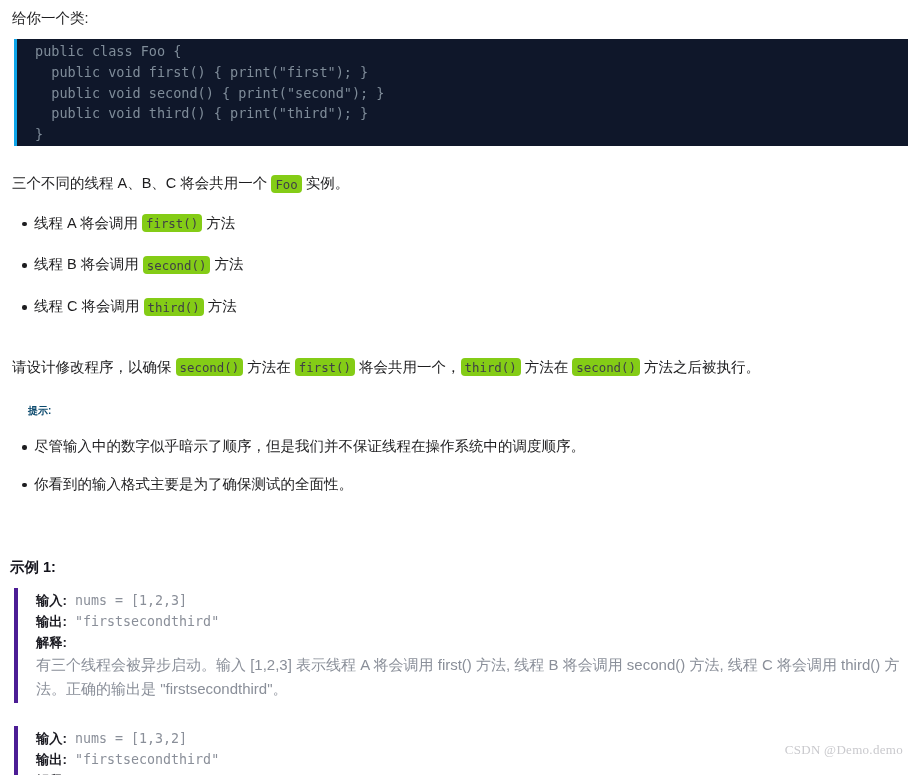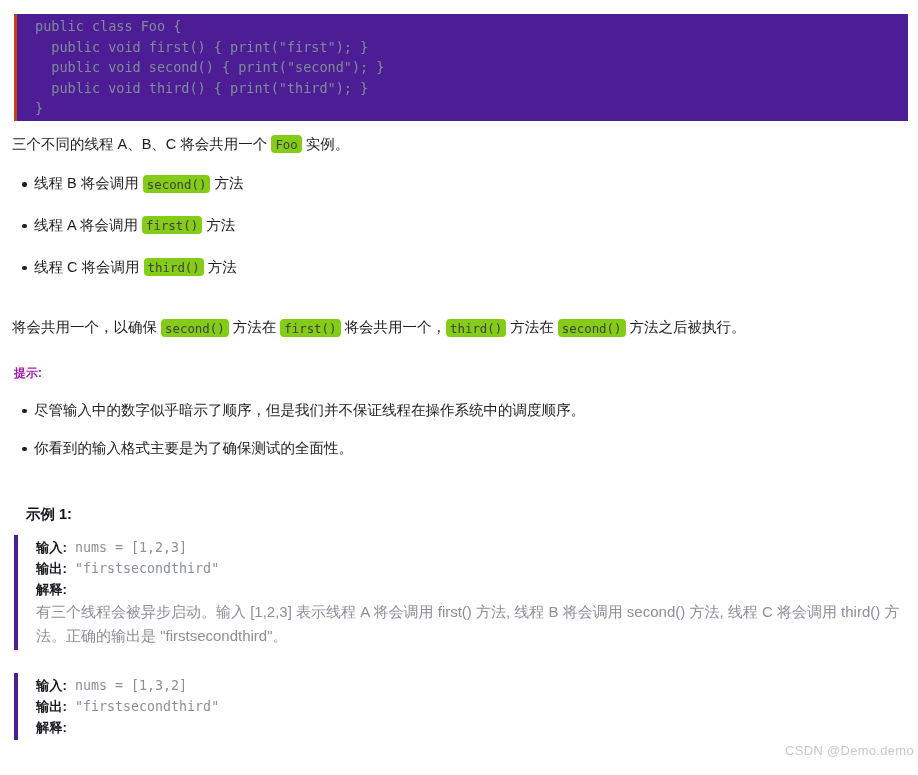--- a/index.html
+++ b/index.html
@@ -30,24 +30,24 @@
     padding: 0;
   }
   .para.lead { margin-top: 3px; }
   .gap-18 { height: 18px; }
   .gap-12 { height: 12px; }
   .gap-26 { height: 26px; }
   .gap-46 { height: 46px; }
 
   
   .codeblock {
-    border-left: 3px solid #c2410c;
+    border-left: 3px solid #0ea5e9;
     padding: 2px 0 2px 18px;
-    margin: 10px 0 12px 4px;
-    background: #4c1d95;
+    margin: 10px 0 26px 4px;
+    background: #0f172a;
   }
   .codeblock pre {
     margin: 0;
     font-family: "DejaVu Sans Mono", "Liberation Mono", monospace;
     font-size: 13.5px;
     line-height: 1.52;
     color: #7f8c99;
     white-space: pre;
   }
 
@@ -69,45 +69,45 @@
     padding: 0;
   }
   ul.bullets li {
     position: relative;
     padding-left: 24px;
     font-size: 14.5px;
     line-height: 1.5;
     color: #1d1d1f;
     margin-bottom: 16px;
   }
-  ul.bullets li:last-child { margin-bottom: 0; }
+  ul.bullets li:last-child { margin-bottom: 16px; }
   ul.bullets li::before {
     content: "";
     position: absolute;
     left: 12px;
     top: 9px;
     width: 4.5px;
     height: 4.5px;
     border-radius: 50%;
     background: #1d1d1f;
   }
   ul.bullets.tight li { margin-bottom: 20px; }
 
   
   .heading {
-    font-size: 12px;
+    font-size: 10px;
     font-weight: bold;
-    color: #a21caf;
-    margin-left: 4px;
+    color: #0c4a6e;
+    margin-left: 18px;
   }
   .example-heading {
     font-size: 14.5px;
     font-weight: bold;
     color: #11111a;
-    margin-left: 16px;
+    margin-left: 0;
   }
 
   
   .example-block {
     border-left: 4px solid #4c1d95;
     padding: 2px 0 2px 18px;
     margin: 11px 0 0 4px;
   }
   .example-block .exline {
     font-family: "DejaVu Sans Mono", "Liberation Mono", monospace;
@@ -127,55 +127,56 @@
     font-family: Liberation Sans, sans-serif;
     font-size: 15px;
     line-height: 1.6;
     color: #8a8f99;
     max-width: 885px;
   }
 
   
   .watermark {
     position: absolute;
-    right: 4px;
+    right: 15px;
     bottom: 17px;
     font-size: 13px;
     color: #c9c9cd;
-    font-family: Liberation Sans, sans-serif;
+    font-family: Liberation Serif, serif;
     letter-spacing: 0.3px;
   }
 </style>
 </head>
 <body>
 
 <div class="page">
 
+  <p class="para lead">给你一个类:</p>
 
   <div class="codeblock">
     <pre>public class Foo {
   public void first() { print("first"); }
   public void second() { print("second"); }
   public void third() { print("third"); }
 }</pre>
   </div>
 
   <p class="para"><span>三个不同的线程 A、B、C 将会共用一个 </span><code class="chip">Foo</code><span> 实例。</span></p>
 
   <div class="gap-18"></div>
 
   <ul class="bullets tight">
+    <li><span>线程 A 将会调用 </span><code class="chip">first()</code><span> 方法</span></li>
     <li><span>线程 B 将会调用 </span><code class="chip">second()</code><span> 方法</span></li>
-    <li><span>线程 A 将会调用 </span><code class="chip">first()</code><span> 方法</span></li>
     <li><span>线程 C 将会调用 </span><code class="chip">third()</code><span> 方法</span></li>
   </ul>
 
   <div class="gap-18"></div>
 
-  <p class="para"><span>将会共用一个，以确保 </span><code class="chip">second()</code><span> 方法在 </span><code class="chip">first()</code><span> 将会共用一个，</span><code class="chip">third()</code><span> 方法在 </span><code class="chip">second()</code><span> 方法之后被执行。</span></p>
+  <p class="para"><span>请设计修改程序，以确保 </span><code class="chip">second()</code><span> 方法在 </span><code class="chip">first()</code><span> 将会共用一个，</span><code class="chip">third()</code><span> 方法在 </span><code class="chip">second()</code><span> 方法之后被执行。</span></p>
 
   <div class="gap-26"></div>
 
   <div class="heading">提示:</div>
 
   <div class="gap-18"></div>
 
   <ul class="bullets">
     <li>尽管输入中的数字似乎暗示了顺序，但是我们并不保证线程在操作系统中的调度顺序。</li>
     <li>你看到的输入格式主要是为了确保测试的全面性。</li>

